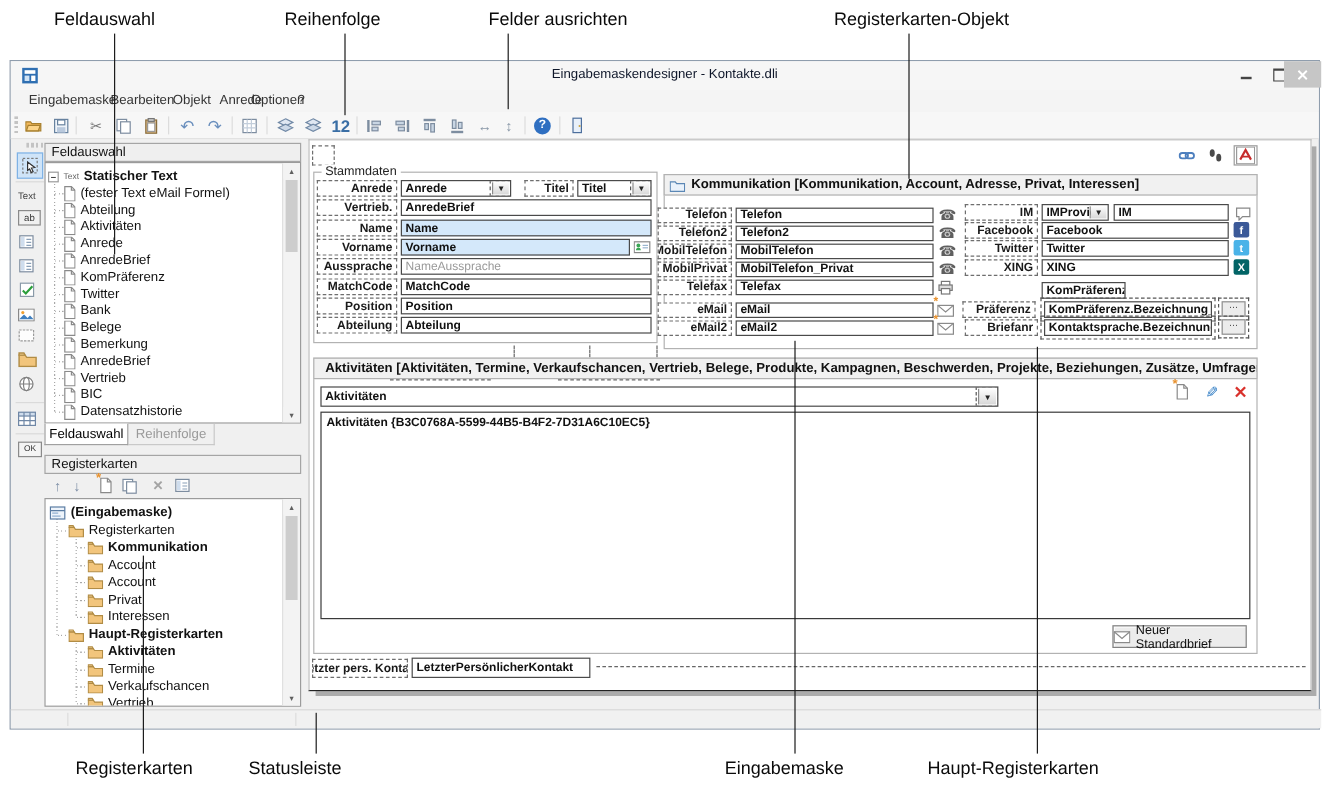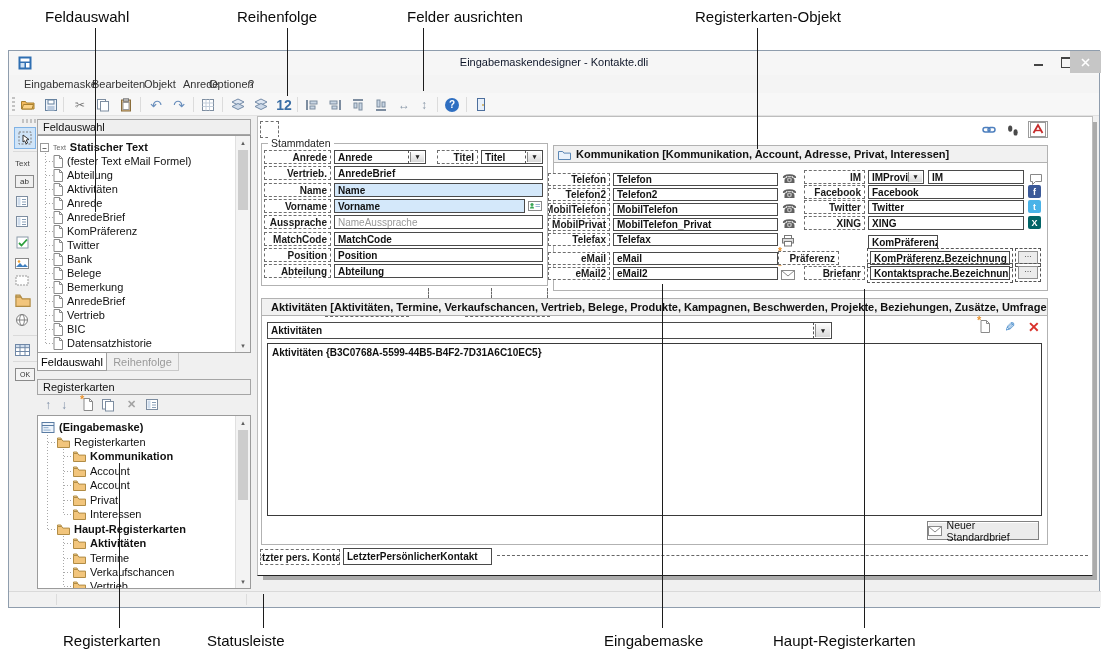--- a/index.html
+++ b/index.html
@@ -792,21 +792,21 @@
       </div>
     <div class="ab fd" style="left:610px;top:99px;width:156px;height:14px">
         <span>XING</span>
       </div>
     <div class="ab sq" style="left:770px;top:99px;background:#026466">X</div>
 
     <div class="ab fd" style="left:610px;top:118px;width:70px;height:14px">
         <span>KomPräferenz</span>
       </div>
 
-    <div class="ab dl" style="left:520px;top:134px;width:61px;height:14px">
+    <div class="ab dl" style="left:544px;top:134px;width:61px;height:14px">
         <span>Präferenz</span>
       </div>
     <div class="ab fd dshout" style="left:612px;top:134px;width:140px;height:14px">
         <span>KomPräferenz.Bezeichnung_DE</span>
       </div>
     <div class="ab dots dshout" style="left:760px;top:134px;width:20px;height:13px">
         <span>...</span>
       </div>
 
     <div class="ab dl" style="left:546px;top:149px;width:61px;height:14px">

